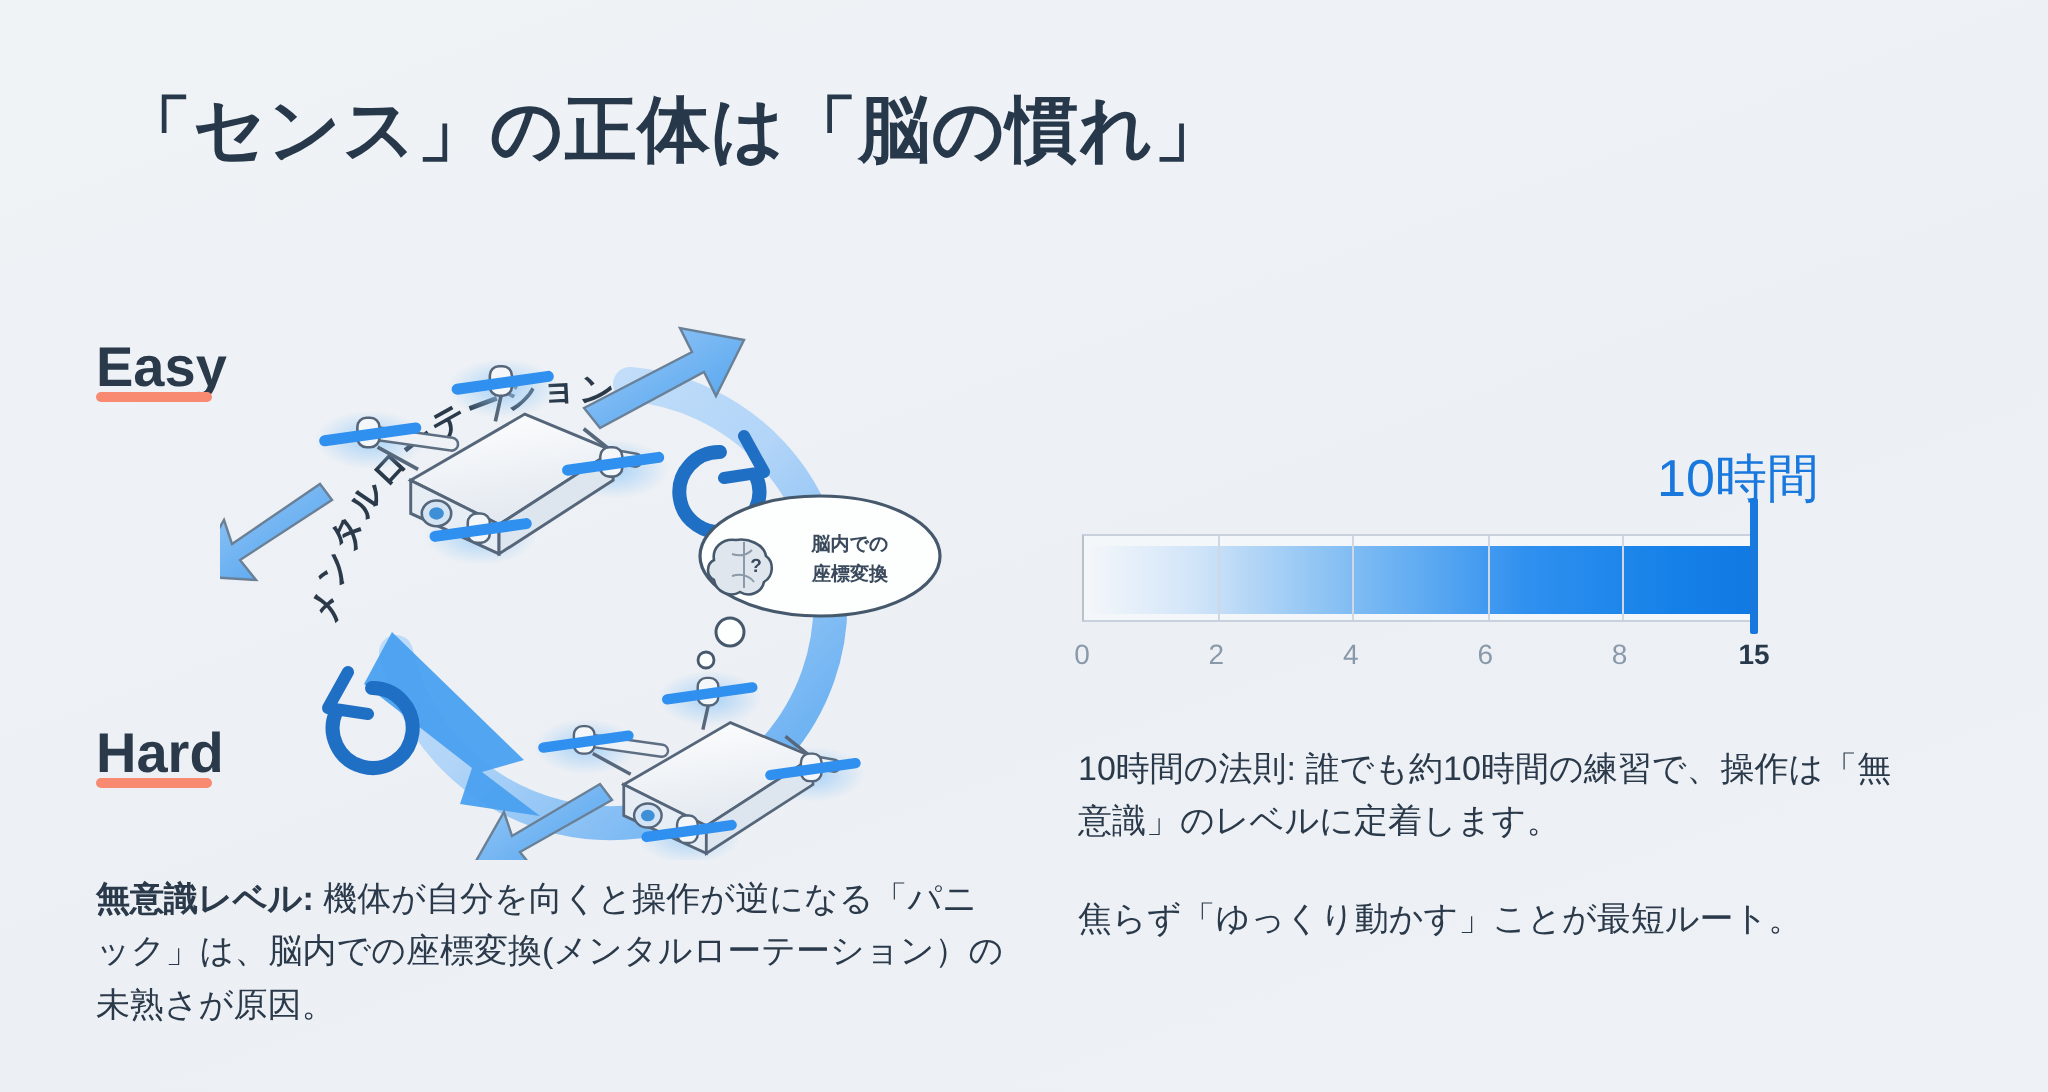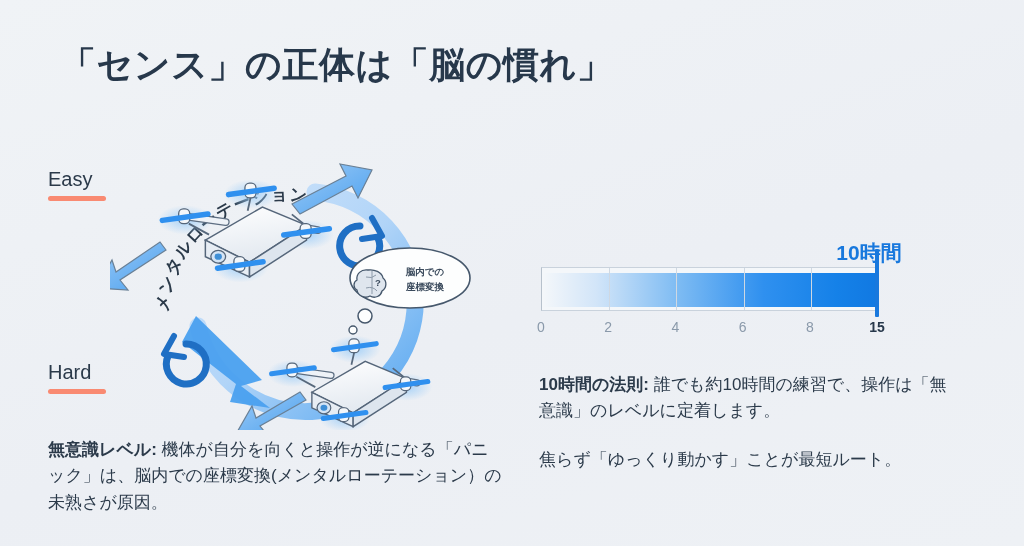--- a/index.html
+++ b/index.html
@@ -17,21 +17,21 @@
   
   .title{
     position:absolute;left:60px;top:41px;
     font-size:36px;font-weight:700;letter-spacing:.5px;
     color:#27384b;white-space:nowrap;text-align:center;
   }
 
   
   .left-pane{position:absolute;left:0;top:120px;width:512px;height:300px;}
 
-  .lvl{position:absolute;font-size:20px;font-weight:400;color:#2b3a4a;}
+  .lvl{position:absolute;font-size:28px;font-weight:700;color:#2b3a4a;}
   .lvl-bar{position:absolute;height:5px;width:58px;border-radius:3px;background:#f98a72;}
   #easy-label{left:48px;top:168px;}
   #easy-rule{left:48px;top:196px;}
   #hard-label{left:48px;top:361px;}
   #hard-rule{left:48px;top:389px;}
 
   
   .diagram{position:absolute;left:110px;top:130px;width:400px;height:300px;}
 
   
@@ -51,21 +51,21 @@
   
   .sec-head{
     position:absolute;left:539px;top:172px;
     font-size:21px;font-weight:700;color:#27384b;
   }
 
   .chart{position:absolute;left:539px;top:222px;width:445px;height:120px;}
 
   .chart-callout{
     position:absolute;left:0;top:0;
-    font-size:21px;font-weight:700;color:#1878dd;white-space:nowrap;margin-top:17px;
+    font-size:26px;font-weight:400;color:#1878dd;white-space:nowrap;
   }
   .track{
     position:absolute;left:2px;top:45px;width:336px;height:44px;
     border:1px solid #c9d2dc;border-left:1px solid #b7c1cc;
     background:#f4f7fa;box-sizing:border-box;
   }
   .gridline{position:absolute;top:0;width:1px;height:100%;background:#cfd8e2;}
   .fill{
     position:absolute;left:1px;top:5px;height:34px;
     background:linear-gradient(90deg,
@@ -88,21 +88,21 @@
   .tick{
     position:absolute;font-size:14px;color:#8a99aa;
     transform:translateX(-50%);
   }
   .tick.strong{color:#27384b;font-weight:700;}
 
   .right-copy{
     position:absolute;left:539px;top:372px;width:420px;
     font-size:17px;line-height:1.55;color:#2b3a4a;
   }
-  .right-copy b{font-weight:700;}
+  .right-copy b{font-weight:400;}
   .gap{height:22px;}
 </style>
 </head>
 <body>
 
 <div class="slide">
 
   <div class="title">「センス」の正体は「脳の慣れ」</div>
 
   <div class="left-pane"></div>

